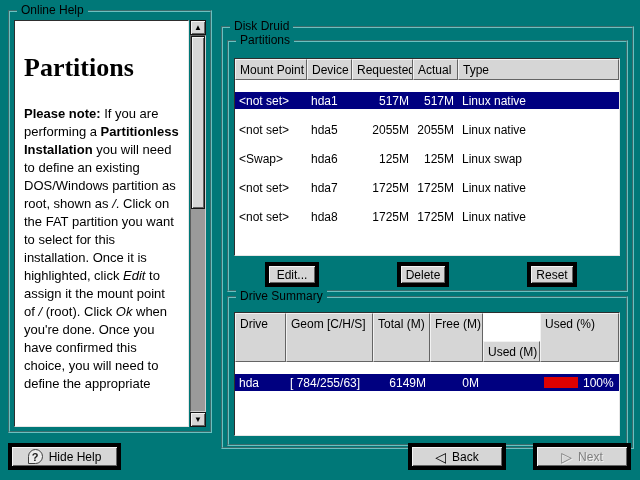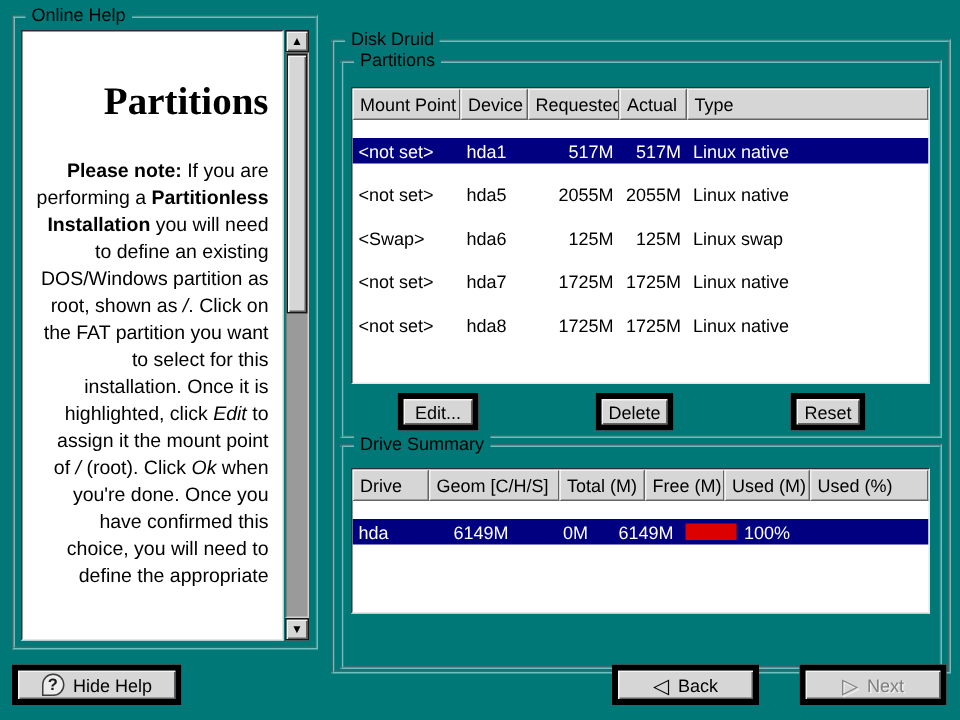--- a/index.html
+++ b/index.html
@@ -13,21 +13,21 @@
     overflow:hidden;
   }
   .frame { position:absolute; border:2px groove #6cc0c0; }
   .frame-label {
     position:absolute; top:-9px; left:7px;
     background:#007878; padding:0 4px;
     font-size:12px; line-height:15px; white-space:nowrap;
   }
 
   
-  .online-help-frame { left:8px; top:10px; width:204px; height:423px;text-align:right; }
+  .online-help-frame { left:8px; top:10px; width:204px; height:423px; }
   .help-viewport { position:absolute; left:4px; top:8px; right:4px; bottom:4px; display:flex; }
   .help-textarea {
     flex:1 1 auto; background:#fff; overflow:hidden;
     border:1px solid; border-color:#2e2e2e #e6e6e6 #e6e6e6 #2e2e2e;
     padding:6px 9px;
   }
   .help-title {
     font-family:"Liberation Serif", serif;
     font-size:26px; font-weight:bold;
     margin:26px 0 22px 0;
@@ -60,40 +60,40 @@
   .disk-druid-frame { left:221px; top:26px; width:413px; height:423px; }
   .partitions-frame { left:4px; top:12px; width:401px; height:252px; }
   .drive-summary-frame { left:4px; top:268px; width:401px; height:150px; }
 
   .table {
     position:absolute; background:#fff; overflow:hidden;
     border:1px solid; border-color:#2e2e2e #e6e6e6 #e6e6e6 #2e2e2e;
     display:flex; flex-direction:column;gap:12px;
   }
   .partitions-table { left:5px; top:16px; width:386px; height:198px; }
-  .drive-table { left:5px; top:14px; width:386px; height:97px; }
+  .drive-table { left:5px; top:14px; width:386px; height:124px; }
 
   .thead { display:flex; flex:0 0 auto; }
   .th {
     flex:0 0 auto; background:#d6d6d6;
     border:1px solid; border-color:#f2f2f2 #646464 #646464 #f2f2f2;
     padding:3px 4px 2px 4px; white-space:nowrap; overflow:hidden;
     font-size:12px;
   }
   .tr { display:flex; flex:0 0 auto; height:17px; line-height:16px; font-size:12px; }
   .tr.selected { background:#000080; color:#fff; }
   .td { flex:0 0 auto; padding:1px 4px 0 4px; white-space:nowrap; overflow:hidden; }
   .num { text-align:right; }
 
   
   .c-mount { width:72px; } .c-device { width:45px; } .c-req { width:61px; }
   .c-act { width:45px; } .c-type { flex:1 1 auto; }
   
   .d-drive { width:51px; } .d-geom { width:87px; } .d-total { width:57px; }
-  .d-free { width:53px; } .d-used { width:57px; } .d-pct { flex:1 1 auto; }
+  .d-free { width:53px; } .d-used { width:57px;margin-top:28px; } .d-pct { flex:1 1 auto; }
 
   .pct-bar {
     display:inline-block; width:34px; height:11px; background:#dd0000;
     vertical-align:-1px; margin-right:5px;
   }
 
   
   .btn {
     position:absolute; background:#d6d6d6;
     border:4px solid #000000;
@@ -211,20 +211,21 @@
       <div class="thead">
         <div class="th d-drive">Drive</div>
         <div class="th d-geom">Geom [C/H/S]</div>
         <div class="th d-total">Total (M)</div>
         <div class="th d-free">Free (M)</div>
         <div class="th d-used">Used (M)</div>
         <div class="th d-pct">Used (%)</div>
       </div>
       <div class="tr selected">
         <div class="td d-drive">hda</div>
+        <div class="td d-geom">[ 784/255/63]</div>
         <div class="td d-total num">6149M</div>
         <div class="td d-free num">0M</div>
         <div class="td d-used num">6149M</div>
         <div class="td d-pct"><span class="pct-bar"></span><span>100%</span></div>
       </div>
     </div>
   </div>
 </div>
 
 <button class="btn hide-help-btn">

